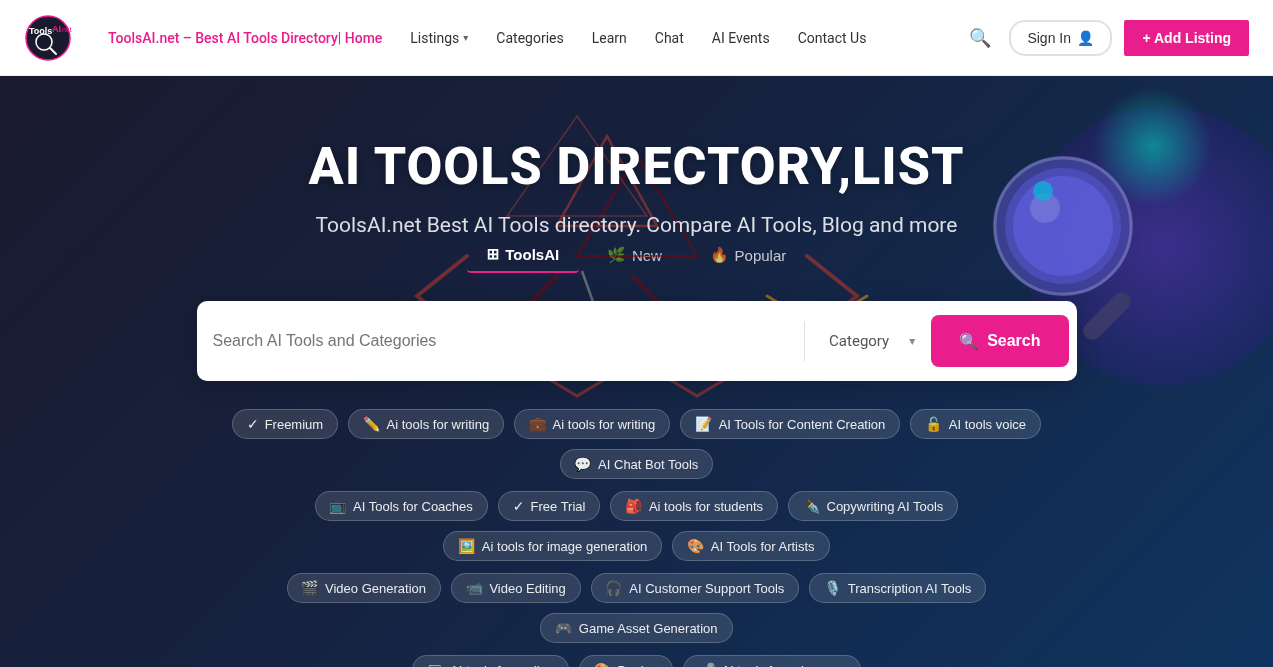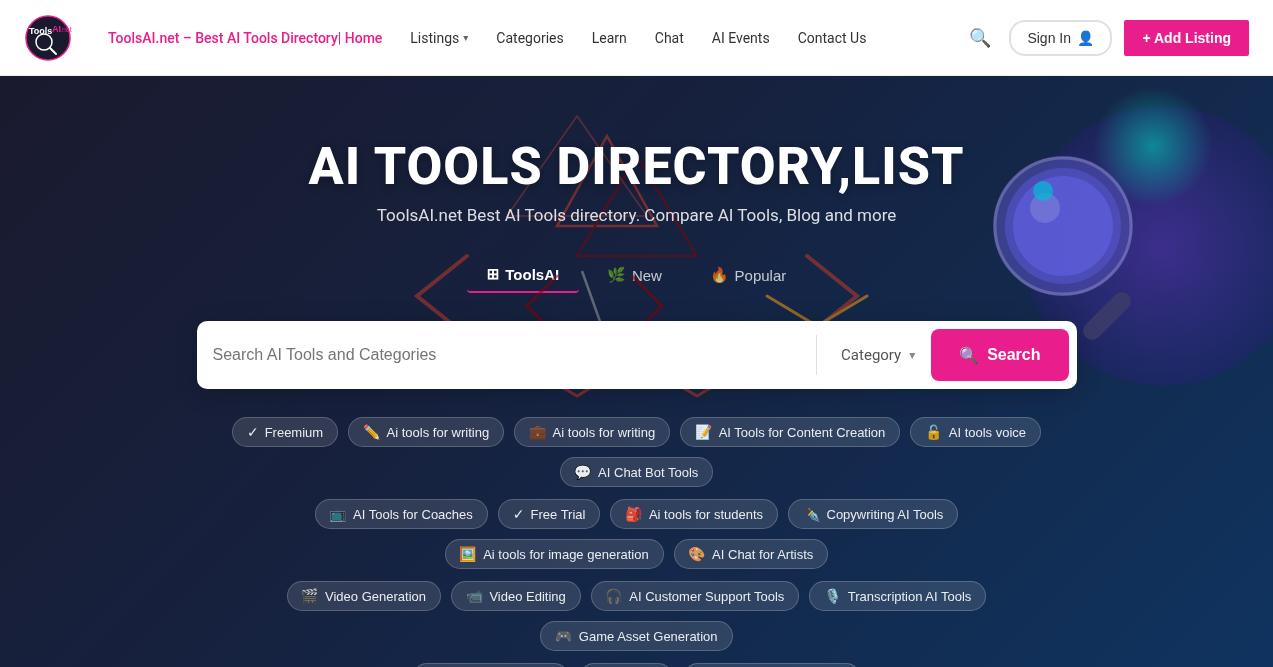--- a/index.html
+++ b/index.html
@@ -135,27 +135,26 @@
       z-index: 10;
       text-align: center;
       color: #fff;
       padding: 0 20px;
     }
     .hero-title {
       font-size: 52px;
       font-weight: 800;
       color: #fff;
       letter-spacing: 1px;
-      margin-bottom: 8px;
+      margin-bottom: 16px;
       text-shadow: 0 2px 8px rgba(0,0,0,0.3);
     }
     .hero-subtitle {
-      font-size: 17px;
+      font-size: 21px;
       color: rgba(255,255,255,0.85);
-      margin-bottom: 32px;
     }
 
     
     .tabs {
       display: flex;
       align-items: center;
       gap: 8px;
       margin-bottom: 28px;
       justify-content: center;
     }
@@ -178,21 +177,21 @@
     }
 
     
     .search-bar-wrapper {
       background: #fff;
       border-radius: 10px;
       display: flex;
       align-items: center;
       width: 880px;
       max-width: 90vw;
-      height: 68px;
+      height: 80px;
       padding: 0 8px 0 16px;
       box-shadow: 0 4px 24px rgba(0,0,0,0.2);
       margin-bottom: 28px;
       position: relative;
       z-index: 10;
     }
     .search-input {
       flex: 1;
       border: none;
       outline: none;
@@ -203,21 +202,21 @@
     }
     .search-divider {
       width: 1px;
       height: 40px;
       background: #e0e0e0;
       margin: 0 8px;
     }
     .category-select {
       display: flex;
       align-items: center;
-      gap: 8px;
+      gap: 20px;
       padding: 0 16px;
       font-size: 15px;
       color: #555;
       cursor: pointer;
       white-space: nowrap;
     }
     .category-chevron { font-size: 12px; color: #888; }
     .search-btn {
       background: #e91e8c;
       color: #fff;
@@ -437,21 +436,21 @@
         <button class="tag-chip">
           <span class="tag-chip-icon">✒️</span>
           <span>Copywriting AI Tools</span>
         </button>
         <button class="tag-chip">
           <span class="tag-chip-icon">🖼️</span>
           <span>Ai tools for image generation</span>
         </button>
         <button class="tag-chip">
           <span class="tag-chip-icon">🎨</span>
-          <span>AI Chat for Artists</span>
+          <span>AI Tools for Artists</span>
         </button>
       </div>
     <div class="tags-row" id="tags-row-3">
         <button class="tag-chip">
           <span class="tag-chip-icon">🎬</span>
           <span>Video Generation</span>
         </button>
         <button class="tag-chip">
           <span class="tag-chip-icon">📹</span>
           <span>Video Editing</span>

